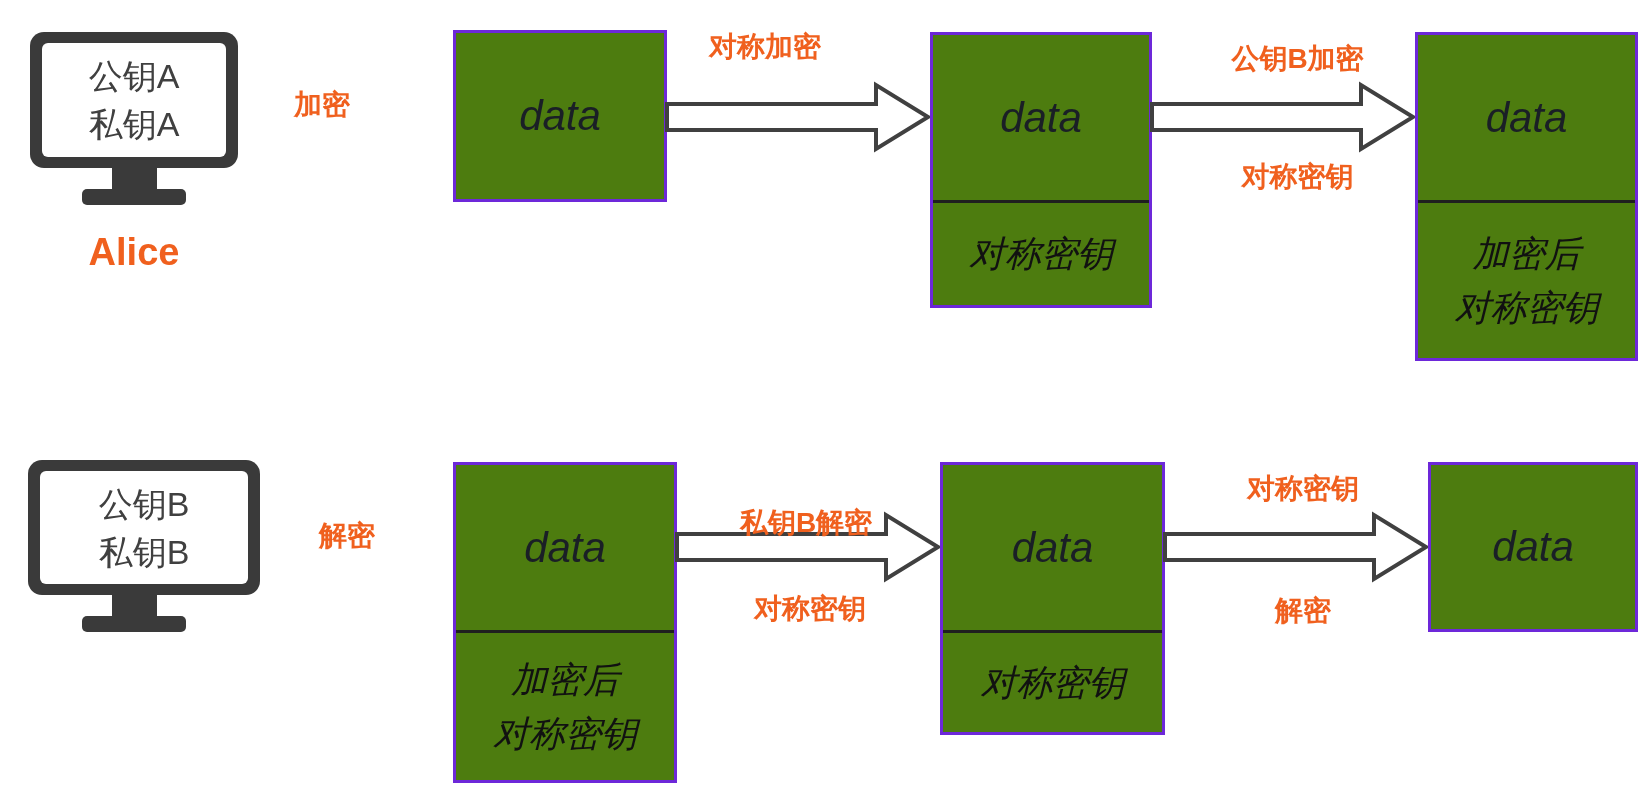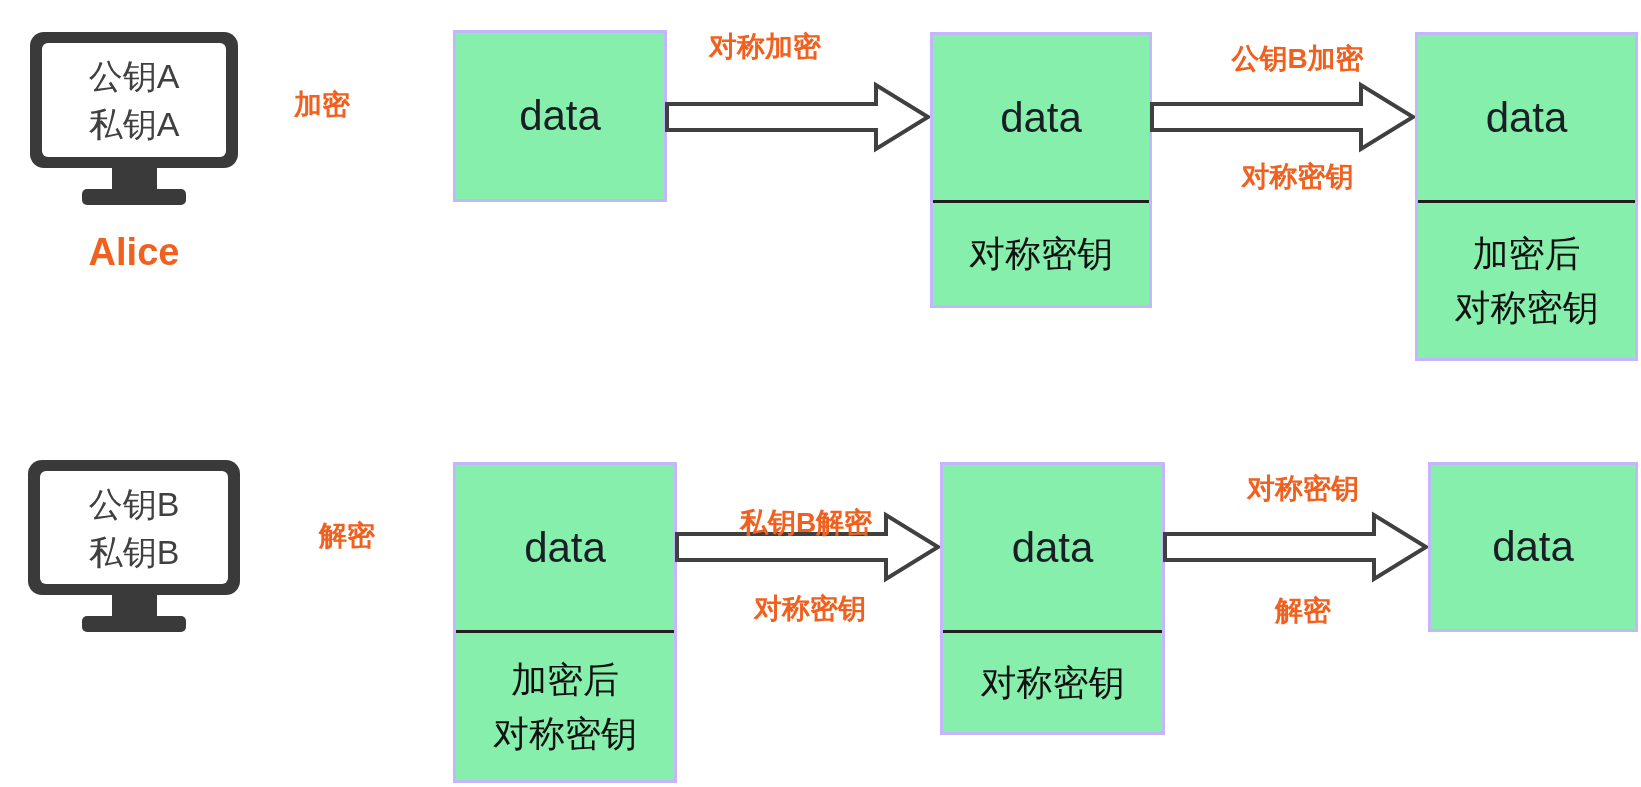--- a/index.html
+++ b/index.html
@@ -43,24 +43,24 @@
     position:absolute;
     color:#f0601e;
     font-size:28px;
     font-weight:600;
     text-align:center;
     white-space:nowrap;
   }
   
   .dbox{
     position:absolute;
-    background:#86efac;
-    border:3px solid #c4b5fd;
+    background:#4d7c0f;
+    border:3px solid #6d28d9;
     box-sizing:border-box;
-    display:flex;flex-direction:column;
+    display:flex;flex-direction:column;font-style:italic;
   }
   .dbox-main{
     flex:0 0 auto;
     display:flex;align-items:center;justify-content:center;
     font-size:42px;
     color:#1a1f26;
     font-weight:400;
   }
   .dbox-sub{
     flex:1 1 auto;
@@ -124,21 +124,21 @@
         <div>加密后</div>
         <div>对称密钥</div>
       </div>
     </div>
 
   </div>
 
   <div>
 
     <div class="monitor" style="left:28px;top:460px;width:212px;">
-      <div class="screen" style="width:212px;height:135px;">
+      <div class="screen" style="width:212px;height:135px;padding-left:20px;">
         <div class="screen-inner">
           <div>公钥B</div>
           <div>私钥B</div>
         </div>
       </div>
       <div class="neck"></div>
       <div class="base"></div>
     </div>
 
     <div class="olabel" style="left:292px;top:517px;width:110px;">解密</div>

